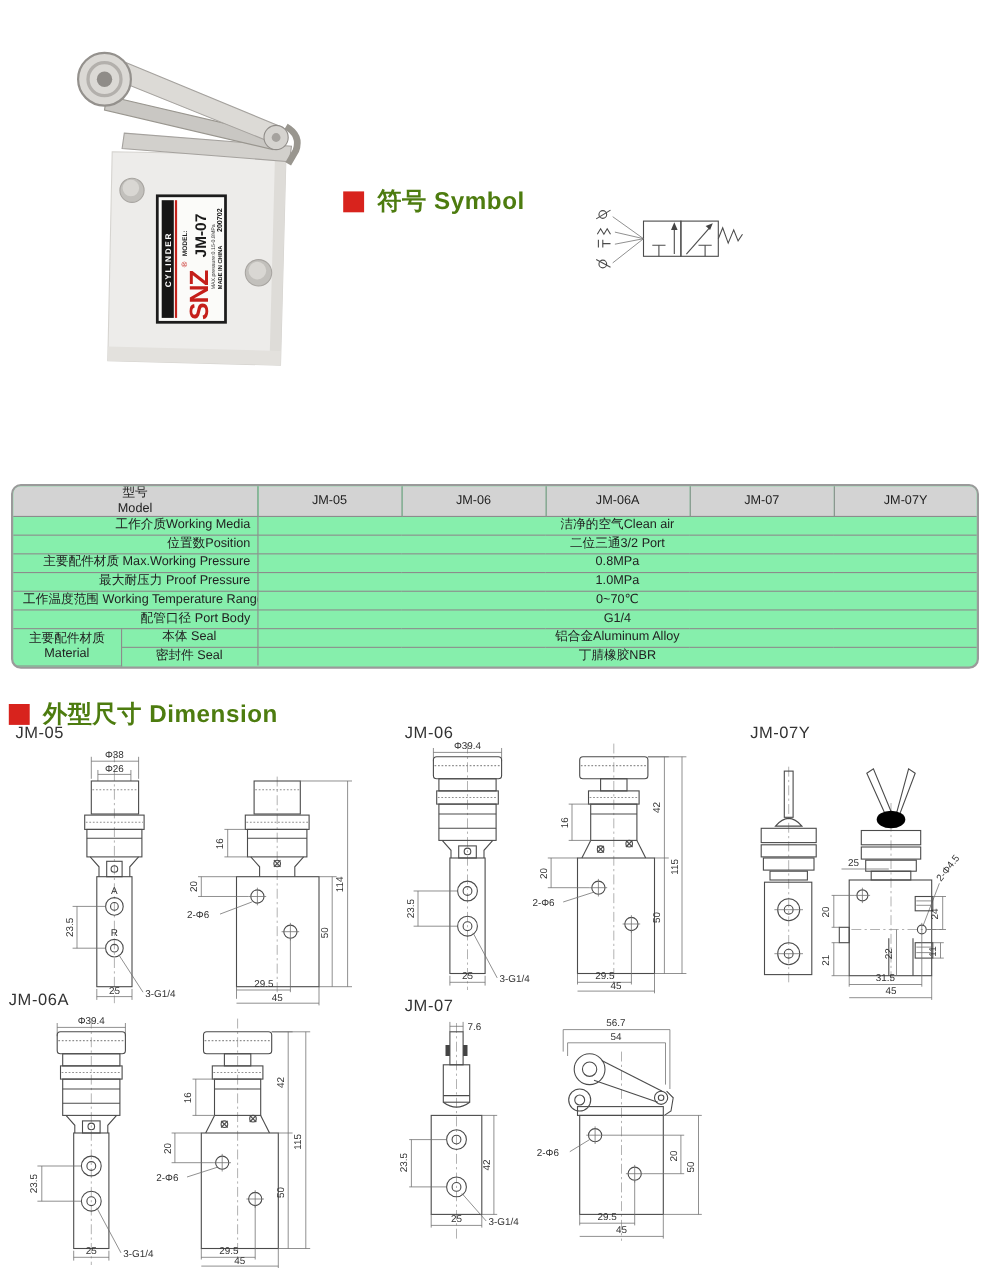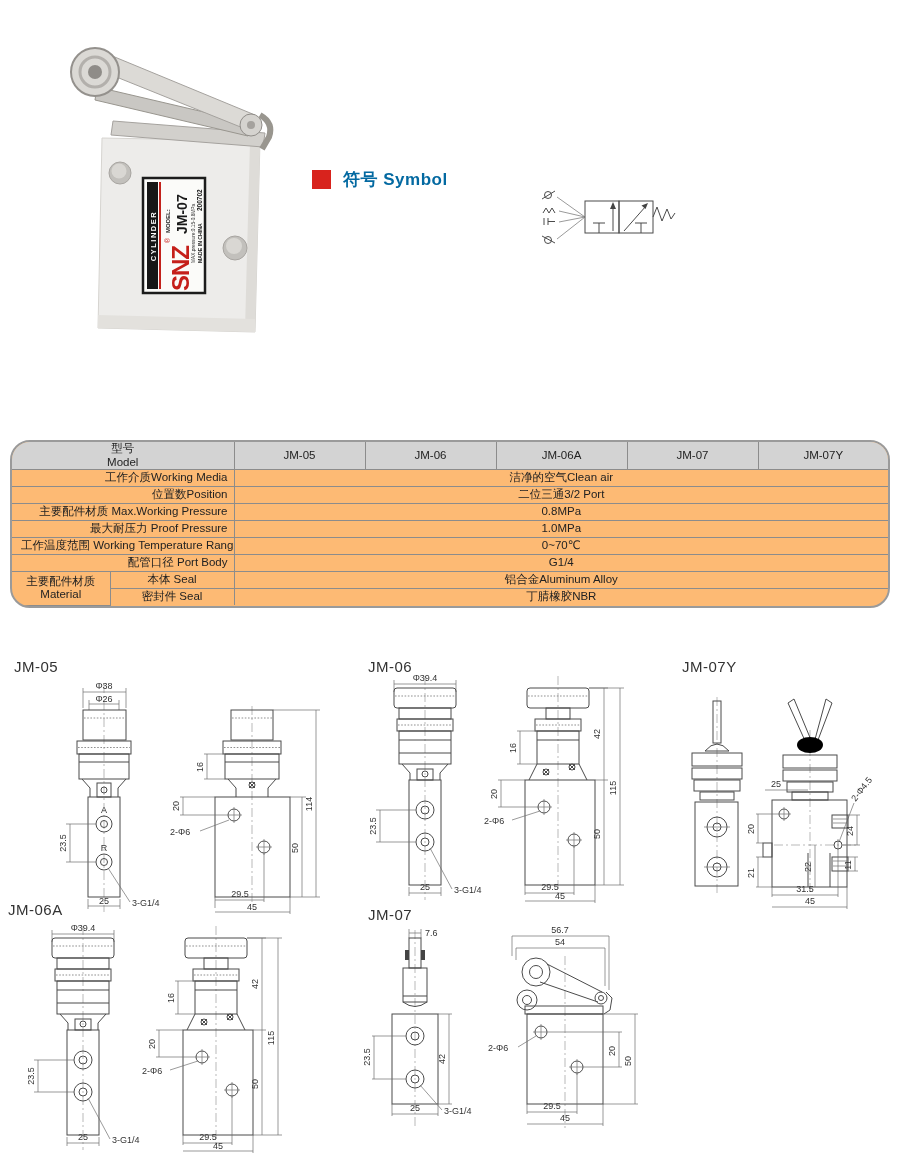--- a/index.html
+++ b/index.html
@@ -3,24 +3,24 @@
 <meta charset="utf-8">
 <style>
   html,body{margin:0;padding:0;background:#ffffff;}
   .page{position:relative;width:900px;height:1153px;background:#fff;overflow:hidden;
         font-family:"Liberation Sans","DejaVu Sans",sans-serif;color:#222;}
   .abs{position:absolute;}
 
   
   .sec-head{display:flex;align-items:center;gap:12px;}
   .red-sq{width:19px;height:19px;background:#d8231d;flex:0 0 auto;}
-  .sec-head .txt{font-size:17px;font-weight:bold;color:#0369a1;letter-spacing:.5px;white-space:nowrap;}
+  .sec-head .txt{font-size:22px;font-weight:bold;color:#4d7c0f;letter-spacing:.5px;white-space:nowrap;}
 
   
-  .tbl-wrap{border:2px solid #9a9a9a;border-radius:20px;overflow:hidden;background:#fdba74;}
+  .tbl-wrap{border:2px solid #9a9a9a;border-radius:9px;overflow:hidden;background:#86efac;}
   table.spec{border-collapse:collapse;width:876px;table-layout:fixed;font-size:11.5px;color:#222;}
   table.spec th,table.spec td{border:1px solid #8c8c8c;padding:0 6px;height:16px;line-height:1.15;
       text-align:center;vertical-align:middle;font-weight:normal;overflow:hidden;white-space:nowrap;}
   table.spec tr.hdr th{background:#d3d3d3;height:27px;font-size:11.5px;}
   table.spec td.lbl{text-align:right;padding-left:9px;}
   table.spec th.first,table.spec td.first{border-left:none;}
   table.spec th.last,table.spec td.last{border-right:none;}
   table.spec tr.hdr th{border-top:none;}
   table.spec tr.bot td{border-bottom:none;margin-left:12px;}
 
@@ -170,20 +170,24 @@
         <td colspan="5" class="last">铝合金Aluminum  Alloy</td>
       </tr>
       <tr class="bot">
         <td>密封件 Seal</td>
         <td colspan="5" class="last">丁腈橡胶NBR</td>
       </tr>
     </tbody>
       </table>
   </div>
 
+  <div class="sec-head abs" style="left:8px;top:634px;">
+    <span class="red-sq"></span>
+    <span class="txt">外型尺寸 Dimension</span>
+  </div>
 
   <div class="dwg-label abs" style="left:14px;top:658px;">JM-05</div>
   <div class="dwg-label abs" style="left:368px;top:658px;">JM-06</div>
   <div class="dwg-label abs" style="left:682px;top:658px;">JM-07Y</div>
   <div class="dwg-label abs" style="left:8px;top:901px;">JM-06A</div>
   <div class="dwg-label abs" style="left:368px;top:906px;">JM-07</div>
 
   <svg class="dwg abs" style="left:10px;top:678px;" width="330" height="240" viewBox="0 0 330 240">
     <line class="cl" x1="94" y1="6" x2="94" y2="234"></line>
     <line class="cl" x1="242" y1="28" x2="242" y2="224"></line>

